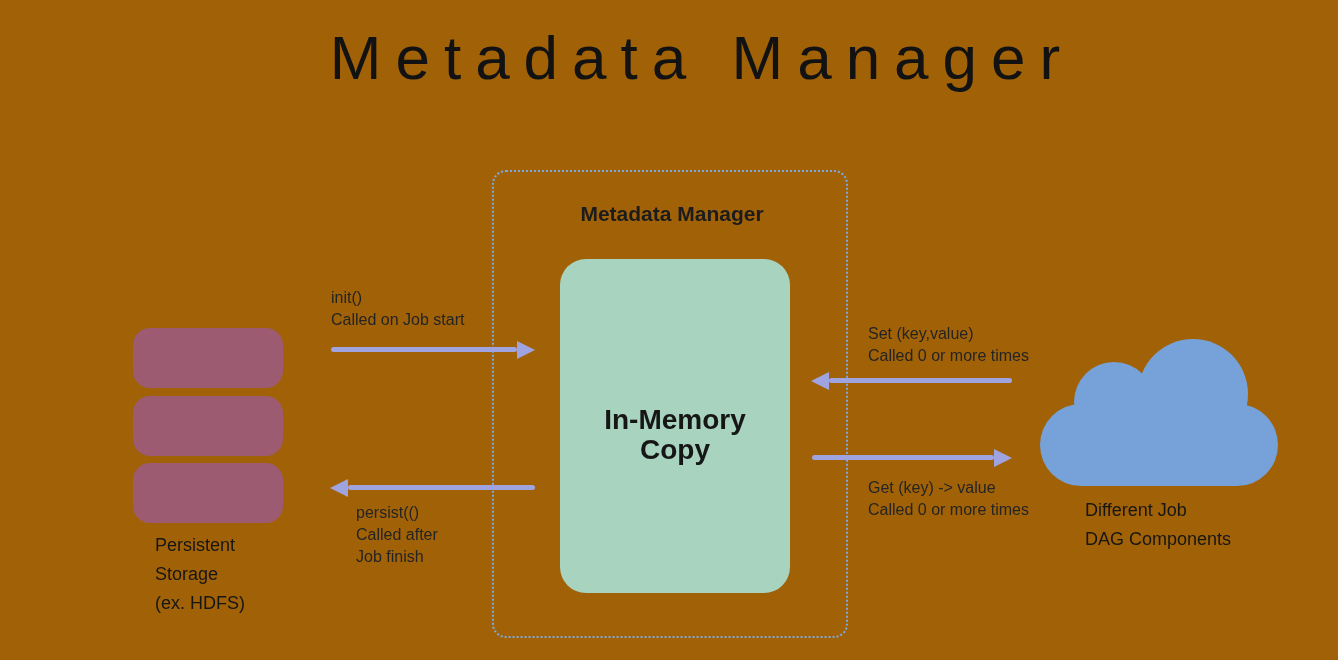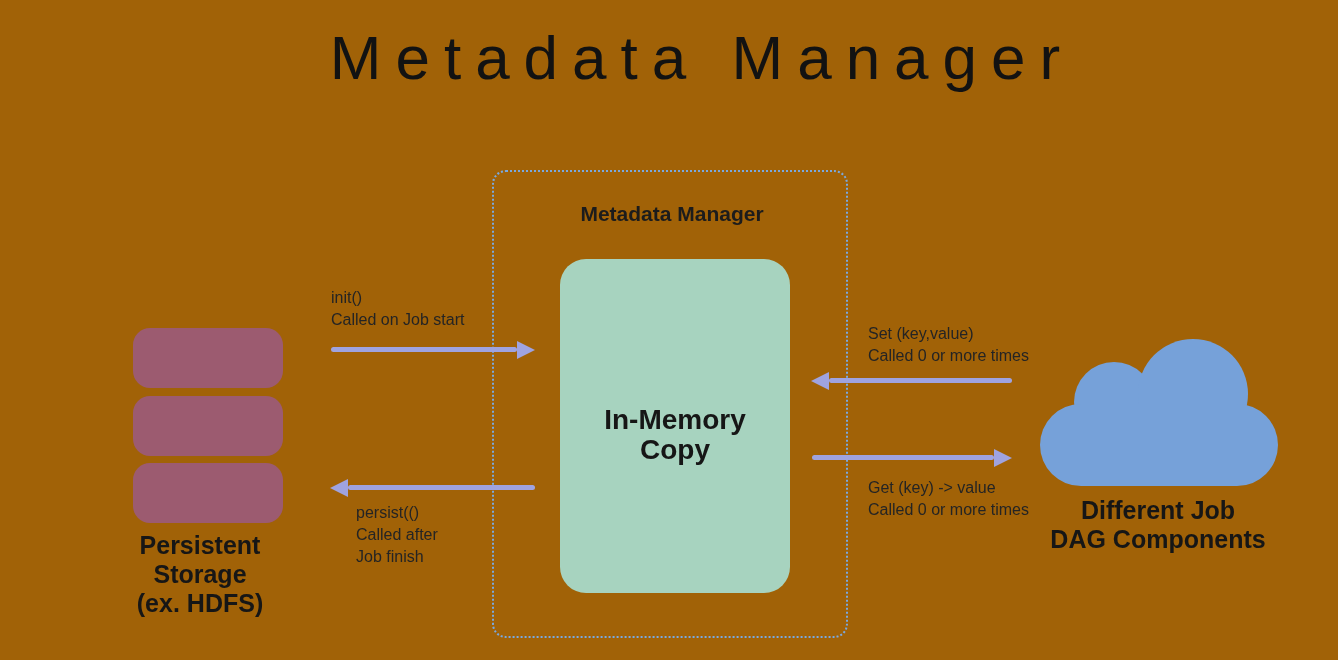--- a/index.html
+++ b/index.html
@@ -76,25 +76,24 @@
     background: var(--maroon, #9c5b70);
     border-radius: 17px;
   }
   .disk-1 { top: 328px; }
   .disk-2 { top: 396px; }
   .disk-3 { top: 463px; }
 
   .node-label {
     position: absolute;
     transform: translateX(-50%);
-    font-size: 25px;
-    font-weight: 700;
+    font-size: 18px;
+    font-weight: 400;
     color: #161616;
     line-height: 29px;
-    text-align: center;
     white-space: nowrap;
   }
   .storage-label { left: 200px; top: 531px; }
   .cloud-label   { left: 1158px; top: 496px; }
 
   .cloud-svg {
     position: absolute;
     left: 1040px;
     top: 338px;
     width: 238px;

